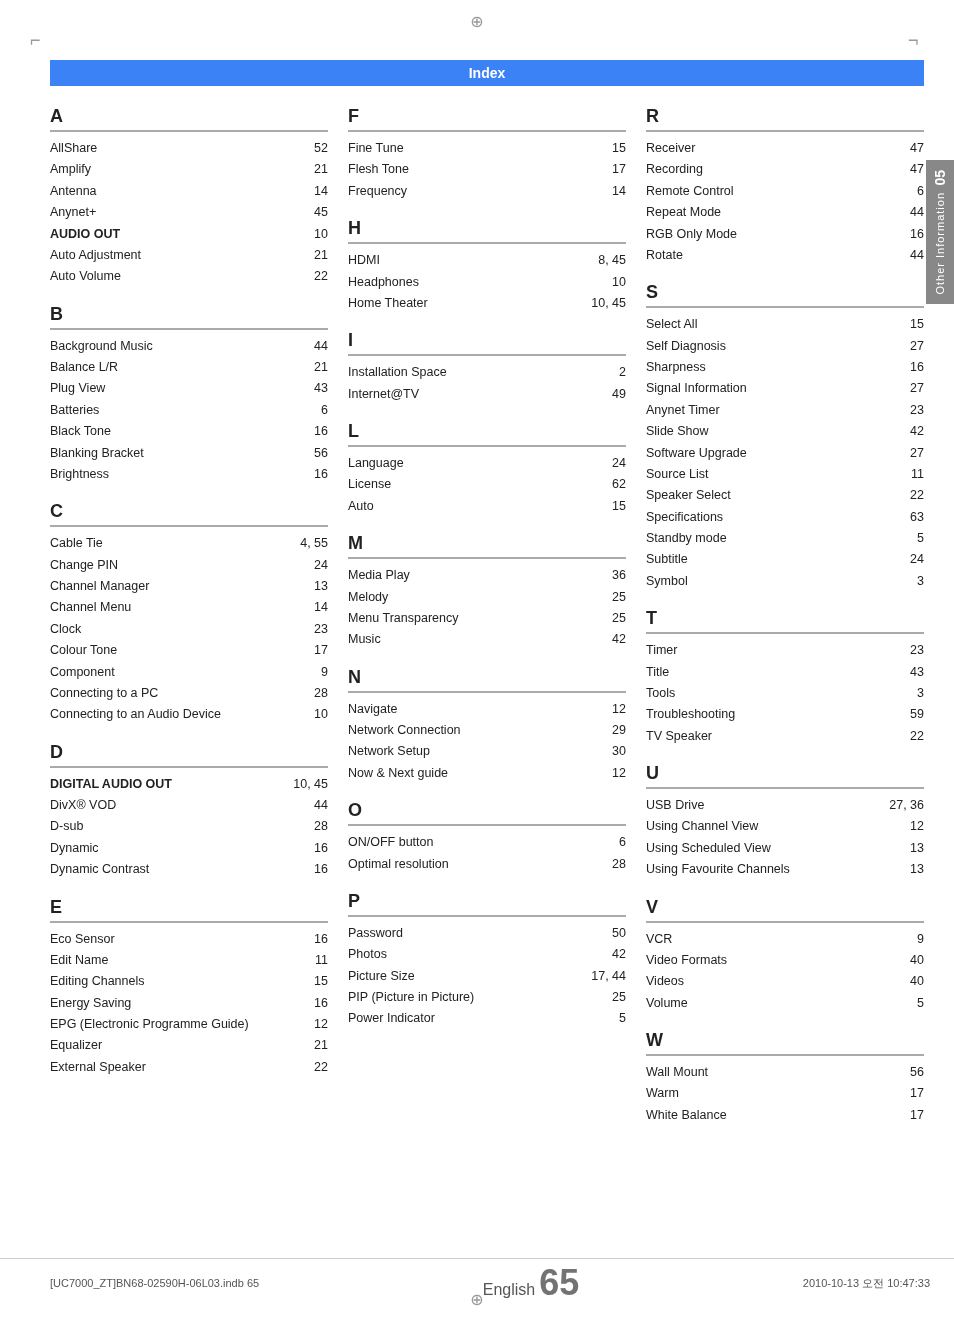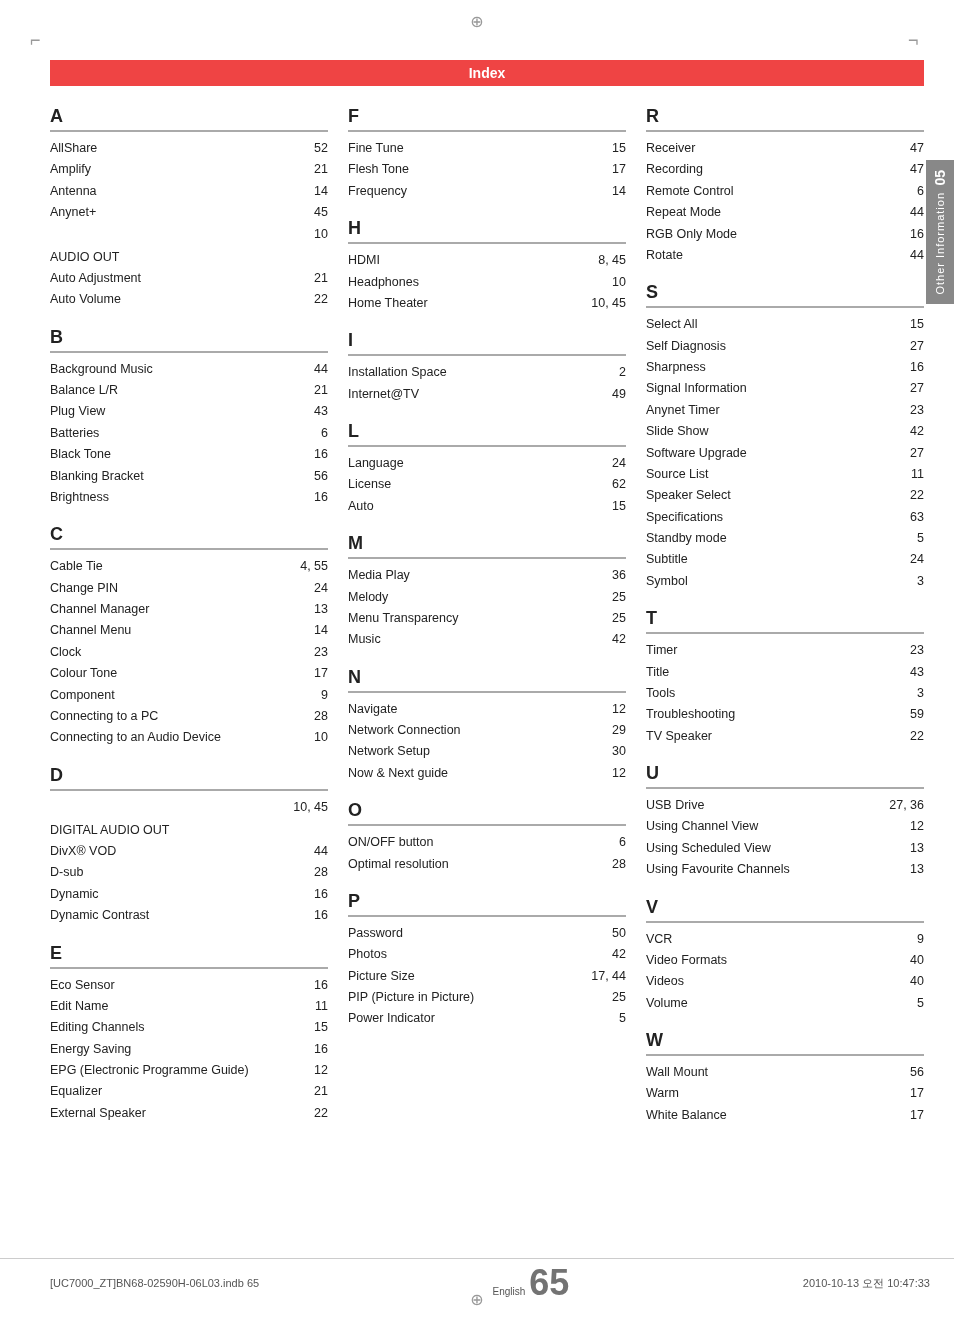--- a/index.html
+++ b/index.html
@@ -48,21 +48,21 @@
       font-size: 14px;
       font-weight: bold;
       writing-mode: vertical-rl;
       text-orientation: mixed;
       transform: rotate(180deg);
       margin-bottom: 6px;
     }
 
     
     .index-title-bar {
-      background: #ef4444;
+      background: #3b82f6;
       color: #fff;
       text-align: center;
       padding: 5px 0;
       font-size: 14px;
       font-weight: bold;
       margin-bottom: 20px;
     }
 
     
     .columns {
@@ -95,22 +95,21 @@
       display: flex;
       justify-content: space-between;
       padding: 1px 0;
       font-size: 12.5px;
       line-height: 1.55;
     }
     .entry-name {
       color: #222;
     }
     .entry-name.bold {
-      font-weight: normal;
-      margin-top: 23px;
+      font-weight: bold;
     }
     .entry-page {
       color: #222;
       white-space: nowrap;
       margin-left: 8px;
     }
 
     
     .footer {
       position: absolute;
@@ -125,21 +124,21 @@
       color: #555;
       border-top: 1px solid #ccc;
       padding-top: 6px;
     }
     .footer-english {
       display: flex;
       align-items: baseline;
       gap: 4px;
     }
     .footer-english-word {
-      font-size: 10px;
+      font-size: 16px;
       color: #555;
     }
     .footer-page-num {
       font-size: 36px;
       font-weight: bold;
       color: #737373;
       line-height: 1;
     }
 
     

